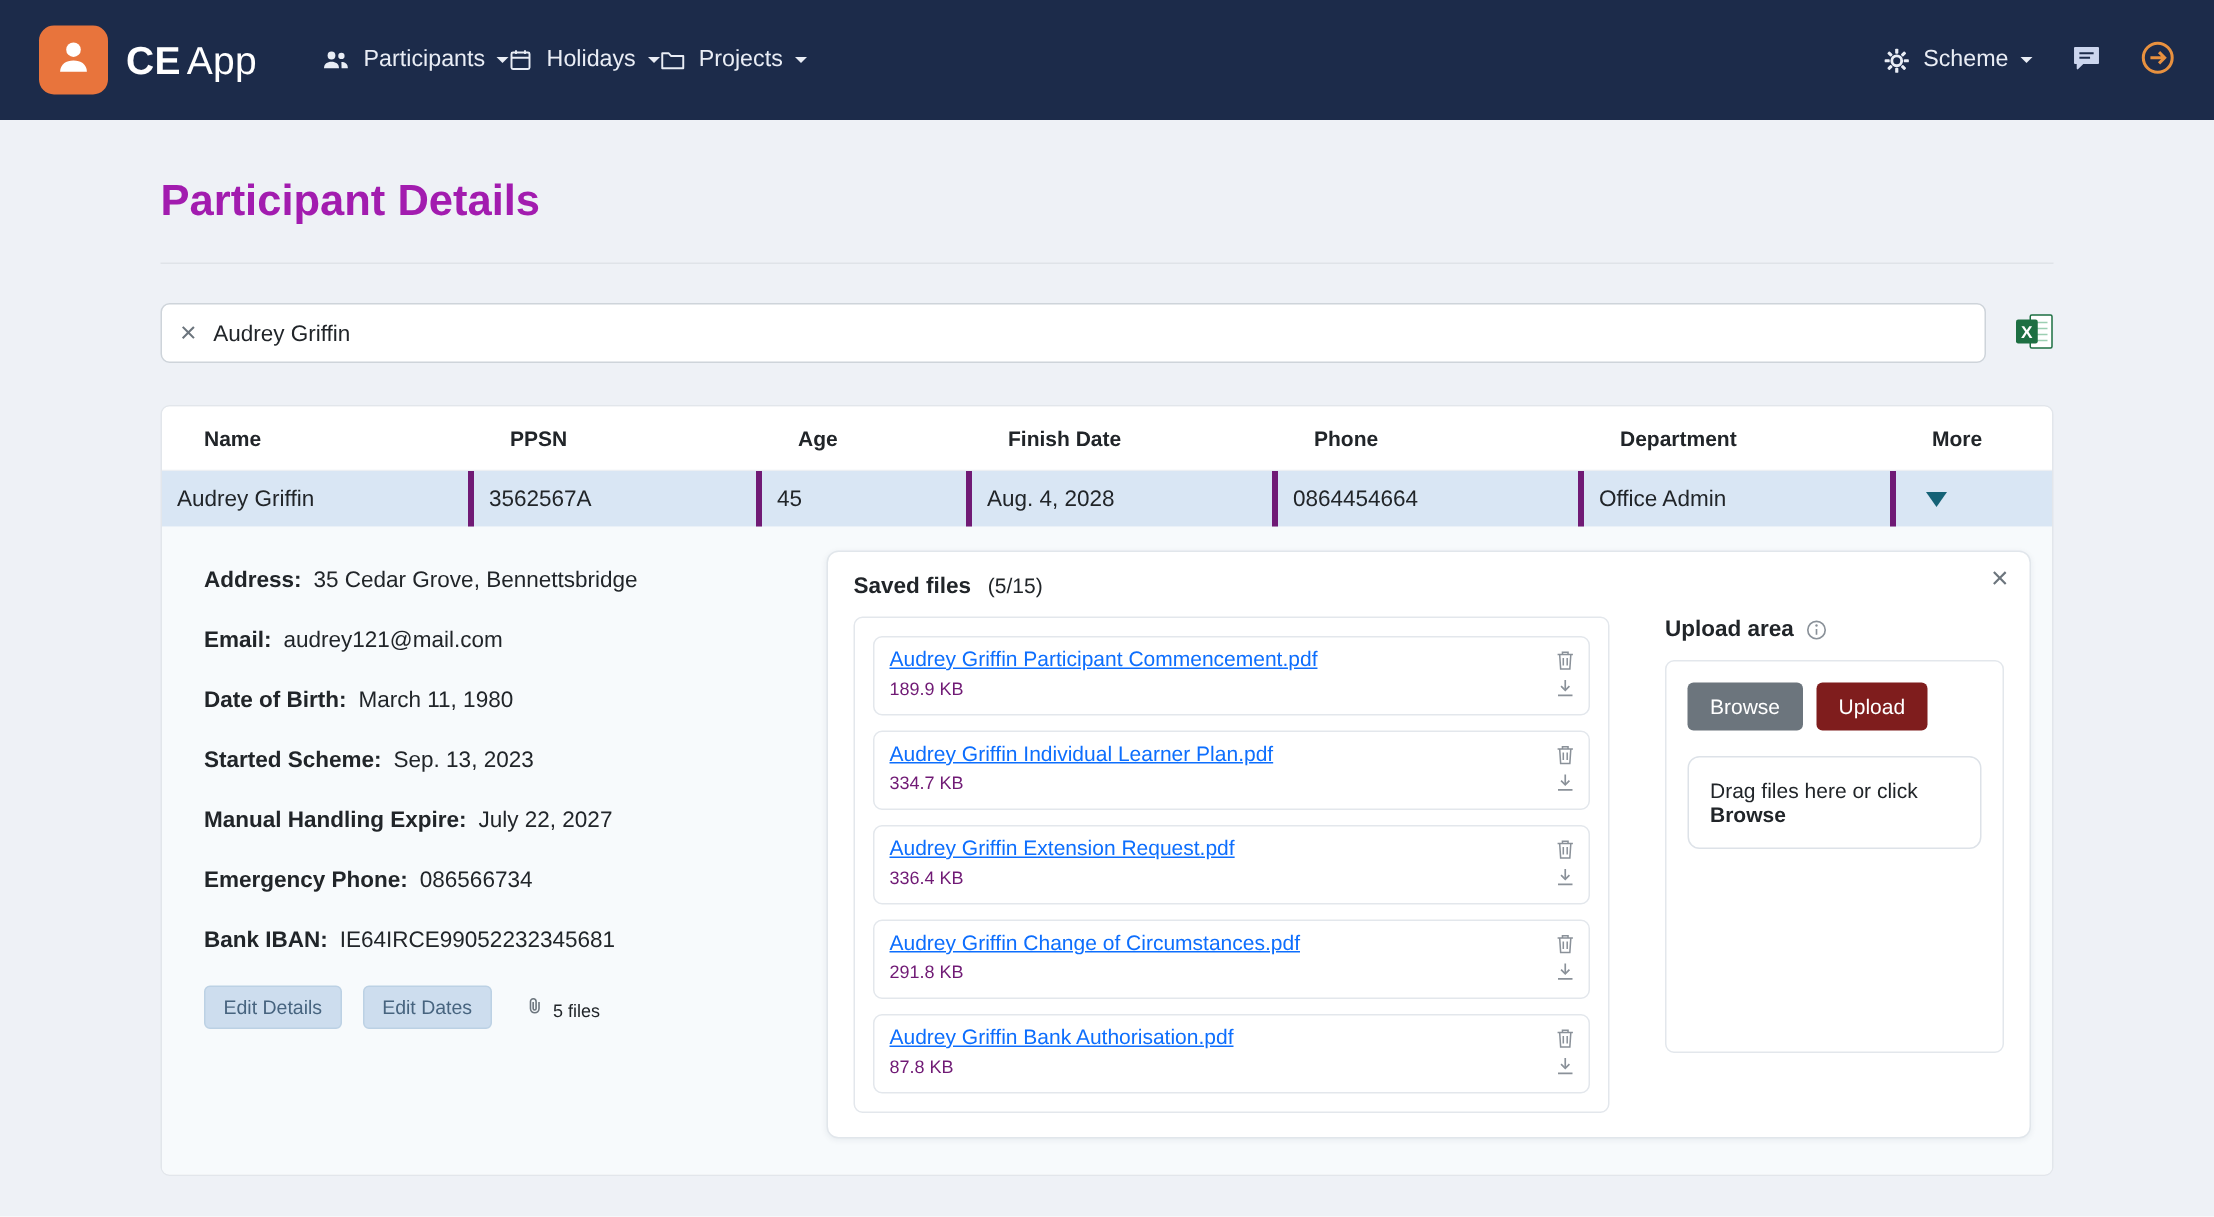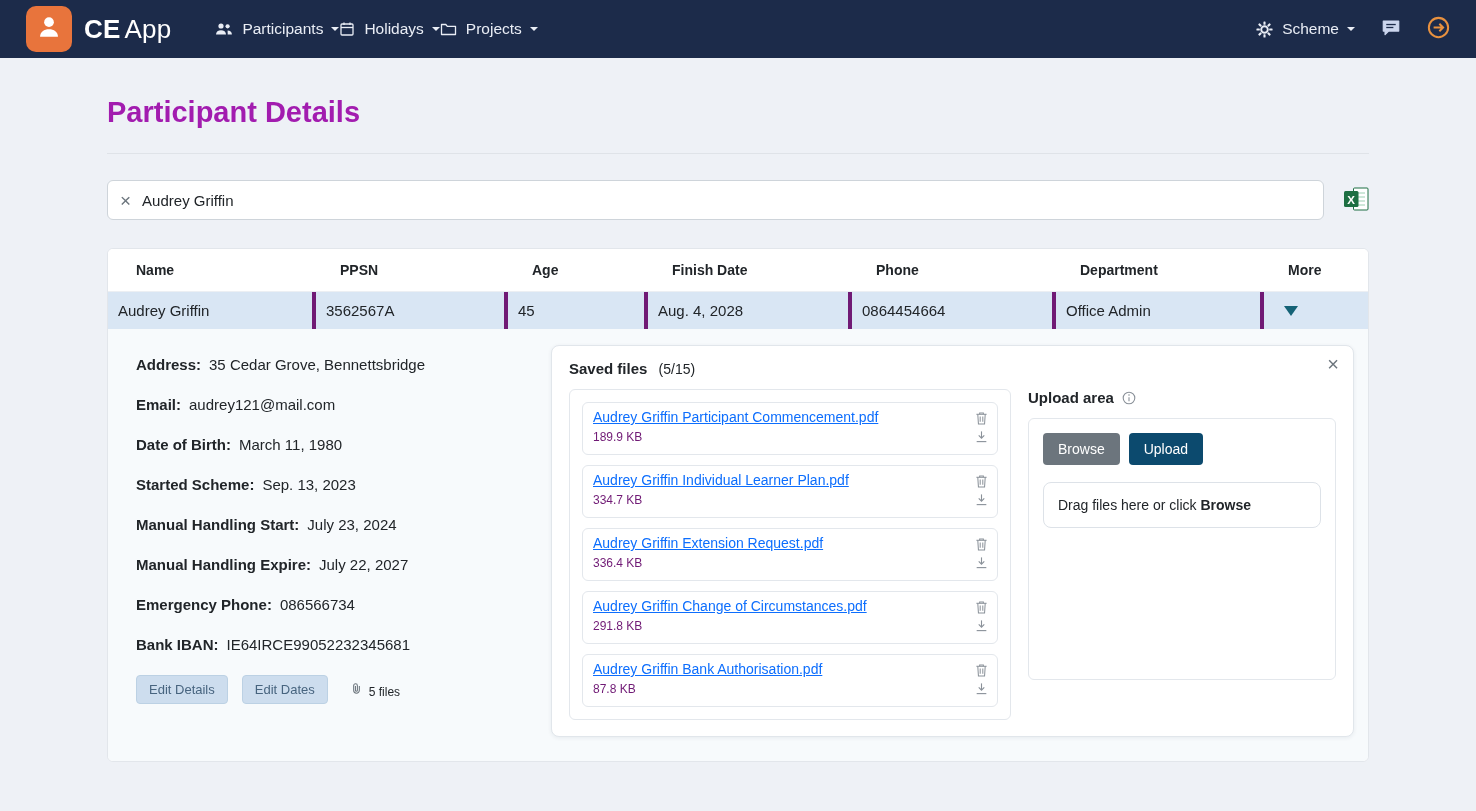--- a/index.html
+++ b/index.html
@@ -5,21 +5,21 @@
   * { box-sizing: border-box; margin: 0; padding: 0; }
   body {
     font-family: "Liberation Sans", sans-serif;
     background: #eef1f6;
     min-width: 1476px;
     height: 811px;
     color: #212529;
   }
   
   .navbar {
-    height: 58px;
+    height: 80px;
     background: #1c2b4a;
     display: flex;
     align-items: center;
     padding: 0 26px;
   }
   .brand { display: flex; align-items: center; cursor: pointer; }
   .logo {
     width: 46px; height: 46px;
     background: #e8743c;
     border-radius: 10px;
@@ -100,47 +100,47 @@
   }
   .close-btn {
     position: absolute; top: 8px; right: 14px; background: none; border: none;
     color: #6c757d; font-size: 20px; line-height: 1; cursor: pointer;
   }
   .files-head { margin-bottom: 12px; font-size: 15px; }
   .files-head .fh-label { font-weight: 700; }
   .files-head .fh-count { margin-left: 7px; font-size: 14px; }
   .files-body { display: flex; gap: 17px; }
   .file-list {
-    width: 442px; border: 1px solid #e3e7ec; border-radius: 6px;
+    width: 504px; border: 1px solid #e3e7ec; border-radius: 6px;
     padding: 12px; background: #fff;
   }
   .file-item {
     border: 1px solid #e3e7ec; border-radius: 6px; padding: 6px 8px 6px 10px;
     margin-bottom: 10px; display: flex; justify-content: space-between;
   }
   .file-item:last-child { margin-bottom: 0; }
   .file-link { color: #0d6efd; font-size: 14px; text-decoration: underline; display: block; }
   .file-size { color: #701a75; font-size: 12px; margin-top: 5px; }
   .file-actions { display: flex; flex-direction: column; justify-content: space-between; align-items: center; padding: 1px 0; }
   .file-actions button { background: none; border: none; cursor: pointer; display: flex; padding: 1px; }
-  .upload-col { flex: 1; }
+  .upload-col { flex: 1; margin-left: 20px; }
   .upload-head { display: flex; align-items: center; gap: 8px; margin-bottom: 12px; font-size: 15px; }
   .upload-head .uh-label { font-weight: 600; }
   .info-btn { background: none; border: none; cursor: pointer; display: flex; }
   .upload-box {
     border: 1px solid #e3e7ec; border-radius: 6px; padding: 14px; height: 262px;
   }
   .upload-buttons { display: flex; gap: 9px; }
   .browse-btn {
     background: #6c757d; color: #fff; border: none; border-radius: 4px;
     padding: 8px 15px; font-size: 14px; cursor: pointer;
     font-family: "Liberation Sans", sans-serif;
   }
   .upload-btn {
-    background: #0c4a6e; color: #fff; border: none; border-radius: 4px;
+    background: #7f1d1d; color: #fff; border: none; border-radius: 4px;
     padding: 8px 15px; font-size: 14px; cursor: pointer;
     font-family: "Liberation Sans", sans-serif;
   }
   .dropzone {
     margin-top: 17px; border: 1px solid #dde2e8; border-radius: 8px;
     padding: 14px; font-size: 14px; color: #212529; cursor: pointer;
   }
   .dropzone b { font-weight: 700; }
 </style>
 </head>
@@ -286,21 +286,20 @@
       </div>
     </div>
 
     <div class="expand">
 
       <div class="details">
         <div class="detail-field"><span class="lbl">Address:</span><span>35 Cedar Grove, Bennettsbridge</span></div>
         <div class="detail-field"><span class="lbl">Email:</span><span>audrey121@mail.com</span></div>
         <div class="detail-field"><span class="lbl">Date of Birth:</span><span>March 11, 1980</span></div>
         <div class="detail-field"><span class="lbl">Started Scheme:</span><span>Sep. 13, 2023</span></div>
-        <div class="detail-field"><span class="lbl">Manual Handling Start:</span><span>July 23, 2024</span></div>
         <div class="detail-field"><span class="lbl">Manual Handling Expire:</span><span>July 22, 2027</span></div>
         <div class="detail-field"><span class="lbl">Emergency Phone:</span><span>086566734</span></div>
         <div class="detail-field"><span class="lbl">Bank IBAN:</span><span>IE64IRCE99052232345681</span></div>
 
         <div class="detail-actions">
           <button class="edit-btn">Edit Details</button>
           <button class="edit-btn">Edit Dates</button>
           <span class="attach">
             <span>
               <svg width="13" height="15" viewBox="0 0 16 16" fill="none" stroke="#6c757d" stroke-width="1.3">

